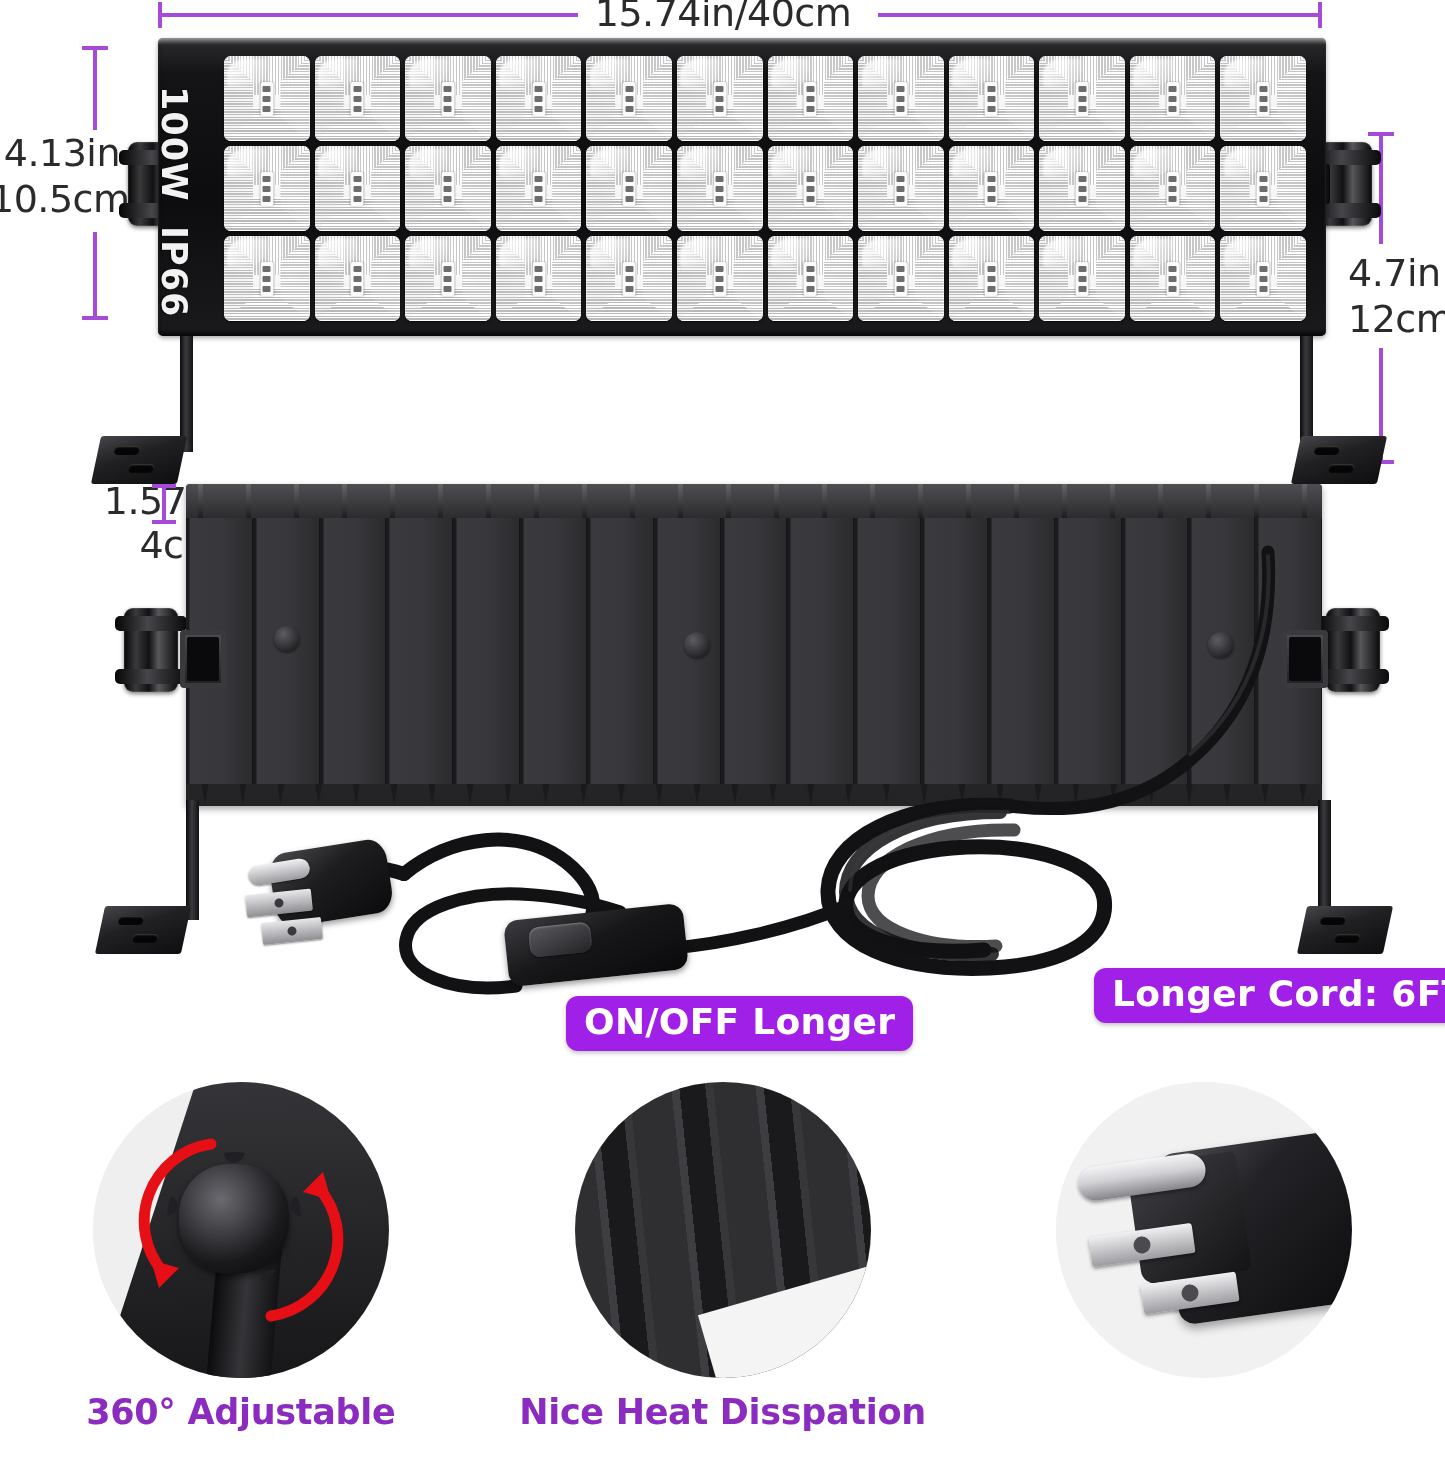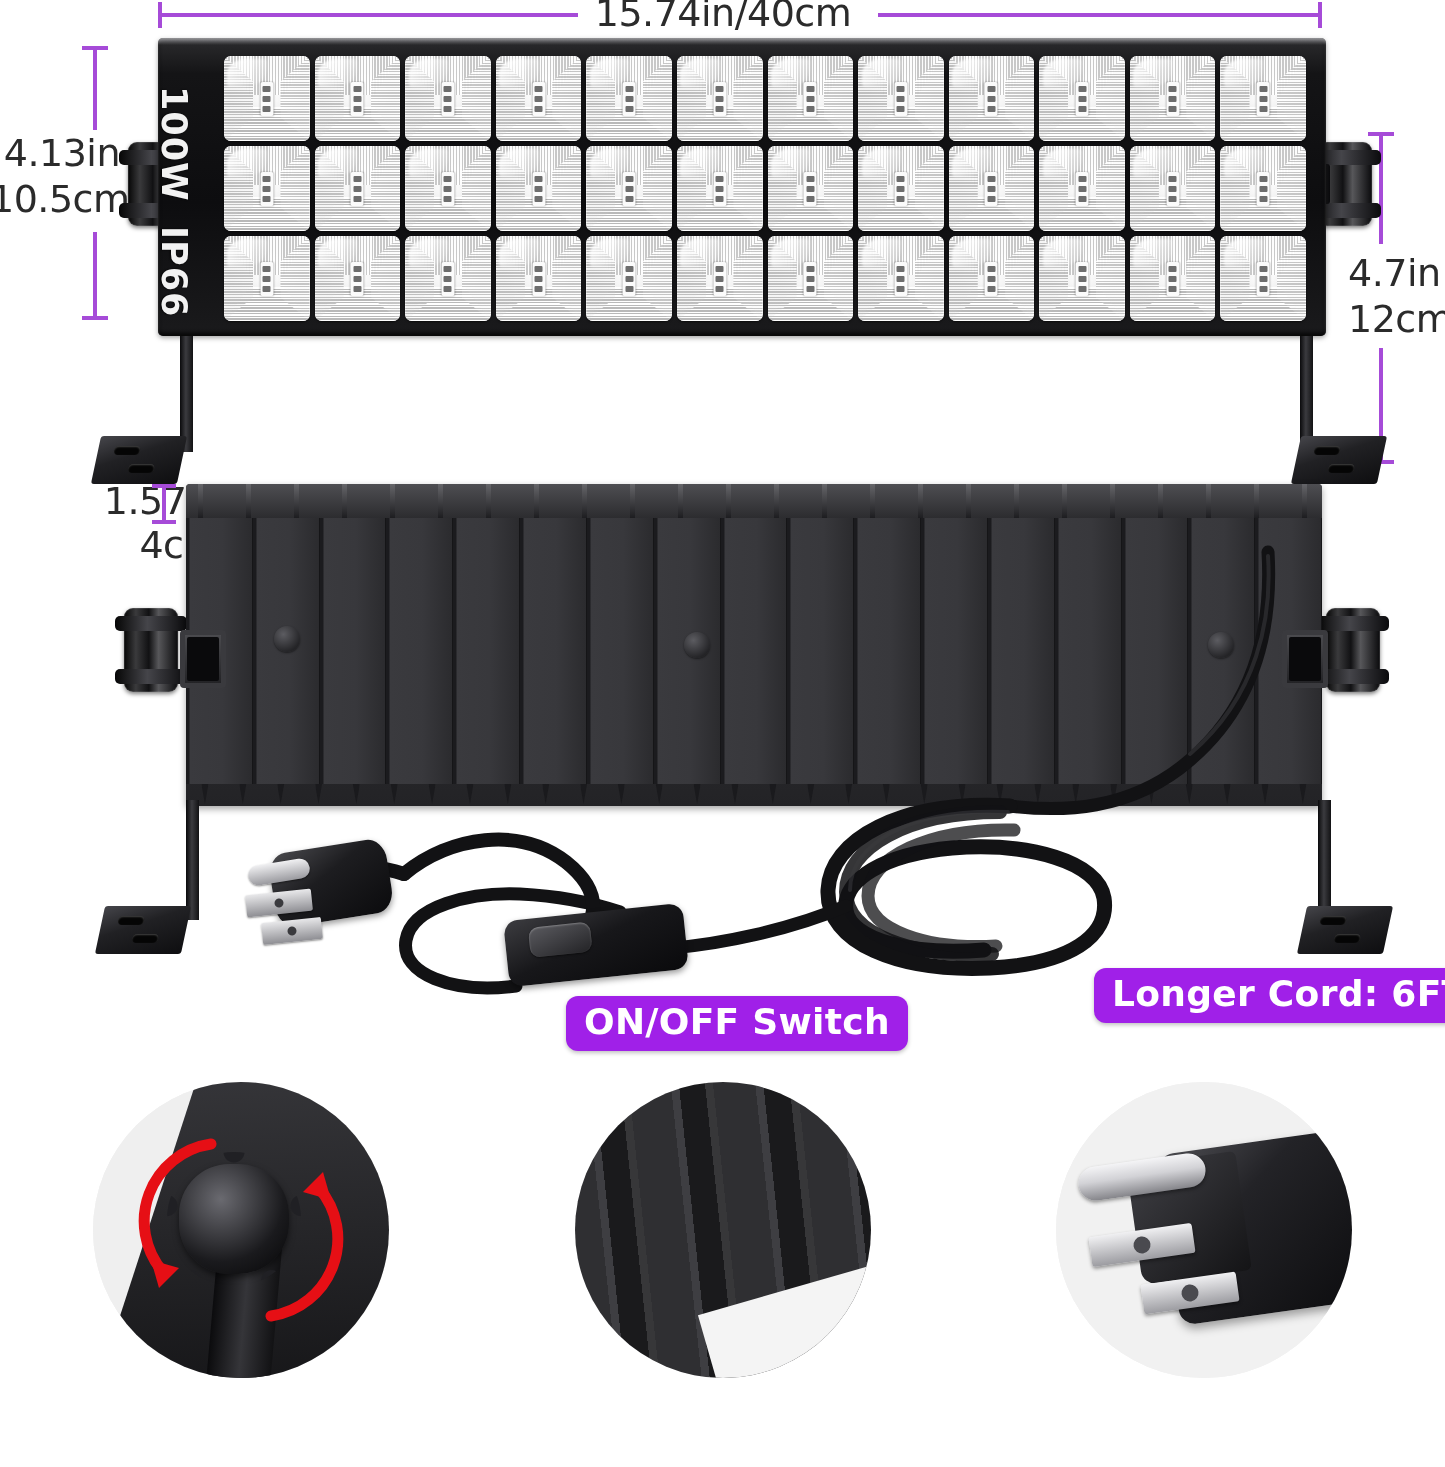--- a/index.html
+++ b/index.html
@@ -944,46 +944,48 @@
         <span class="hole"></span>
       </div>
   </div>
 
   <div>
     <div class="switch-body" style="left:506px;top:912px;">
       <div class="switch-rocker"></div>
     </div>
   </div>
 
-  <div class="badge" style="left:566px;top:996px;">ON/OFF Switch</div>
+  <div class="badge" style="left:566px;top:996px;">ON/OFF Longer</div>
   <div class="badge" style="left:1094px;top:968px;">Longer Cord: 6FT</div>
 
   <div class="features">
 
     <div class="feature">
       <div class="circle">
         <div class="c1-bg"></div>
         <div class="c1-plate"></div>
         <div class="c1-arm"></div>
         <div class="c1-knob"></div>
         <svg viewBox="0 0 296 296" style="position:absolute;inset:0;width:296px;height:296px;">
           <path d="M118,62 A78,78 0 0 0 70,190" fill="none" stroke="#e60f15" stroke-width="11" stroke-linecap="round"></path>
           <polygon points="58,178 86,186 66,206" fill="#e60f15"></polygon>
           <path d="M178,234 A78,78 0 0 0 226,106" fill="none" stroke="#e60f15" stroke-width="11" stroke-linecap="round"></path>
           <polygon points="238,118 210,110 230,90" fill="#e60f15"></polygon>
         </svg>
       </div>
+      <div class="fcap">360° Adjustable</div>
     </div>
 
 
     <div class="feature">
       <div class="circle">
         <div class="c3-bg"></div>
         <div class="c3-shadow"></div>
       </div>
+      <div class="fcap">Nice Heat Disspation</div>
     </div>
 
     <div class="feature">
       <div class="circle">
         <div class="c4-bg"></div>
         <div class="c4-body"></div>
         <div class="c4-neck"></div>
         <div class="c4-ground"></div>
         <div class="c4-blade" style="left:34px;top:148px;width:104px;height:30px;transform:rotate(-8deg);">
           <span class="h"></span>

